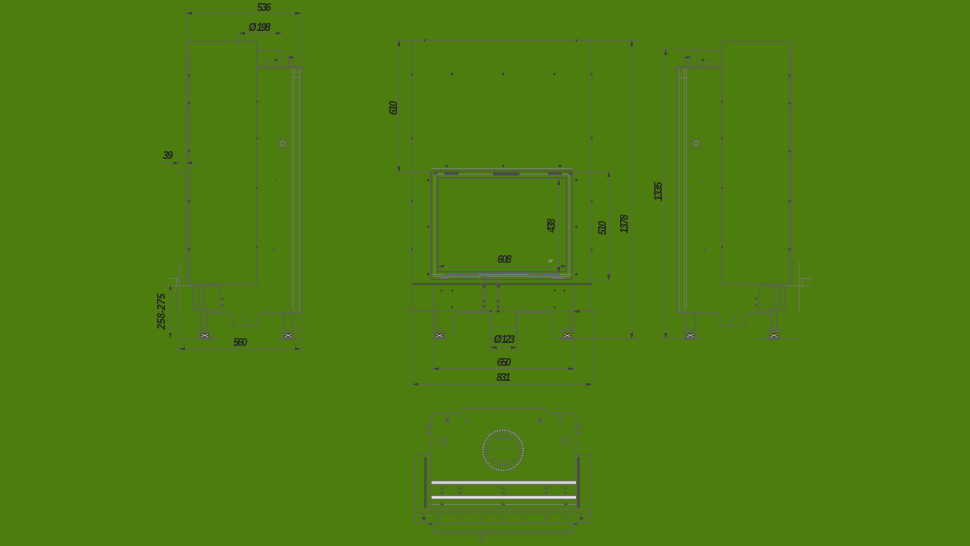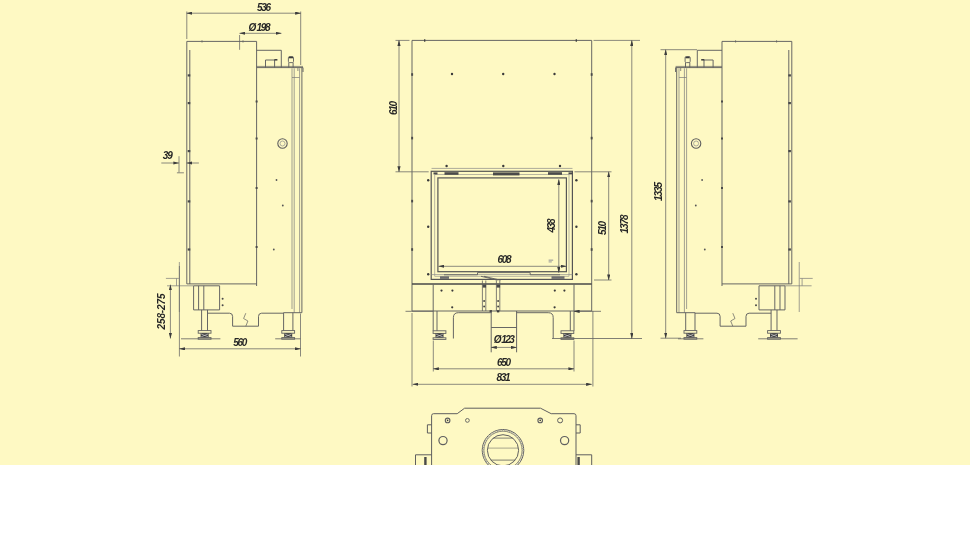--- a/index.html
+++ b/index.html
@@ -1,16 +1,16 @@
 <!DOCTYPE html>
 <html><head>
 <meta charset="utf-8">
 <style>
   html,body{margin:0;padding:0;background:#fff;}
-  #wrap{width:970px;height:465px;position:relative;background:#fef9c3;overflow:hidden;will-change:transform;}
+  #wrap{width:970px;height:546px;position:relative;background:#4d7c0f;overflow:hidden;will-change:transform;}
   svg{position:absolute;top:0;left:0;filter:blur(0.33px);}
   text{font-family:"Liberation Sans",sans-serif;font-style:italic;fill:#262626;}
 </style>
 </head>
 <body>
 <div id="wrap">
 <svg width="970" height="546" viewBox="0 0 970 546">
 <defs>
   <marker id="ar" markerUnits="userSpaceOnUse" markerWidth="6" markerHeight="3.2" refX="5.6" refY="1.6" orient="auto-start-reverse">
     <path d="M0 0 L6 1.6 L0 3.2 z" fill="#3c3c3c"></path>

